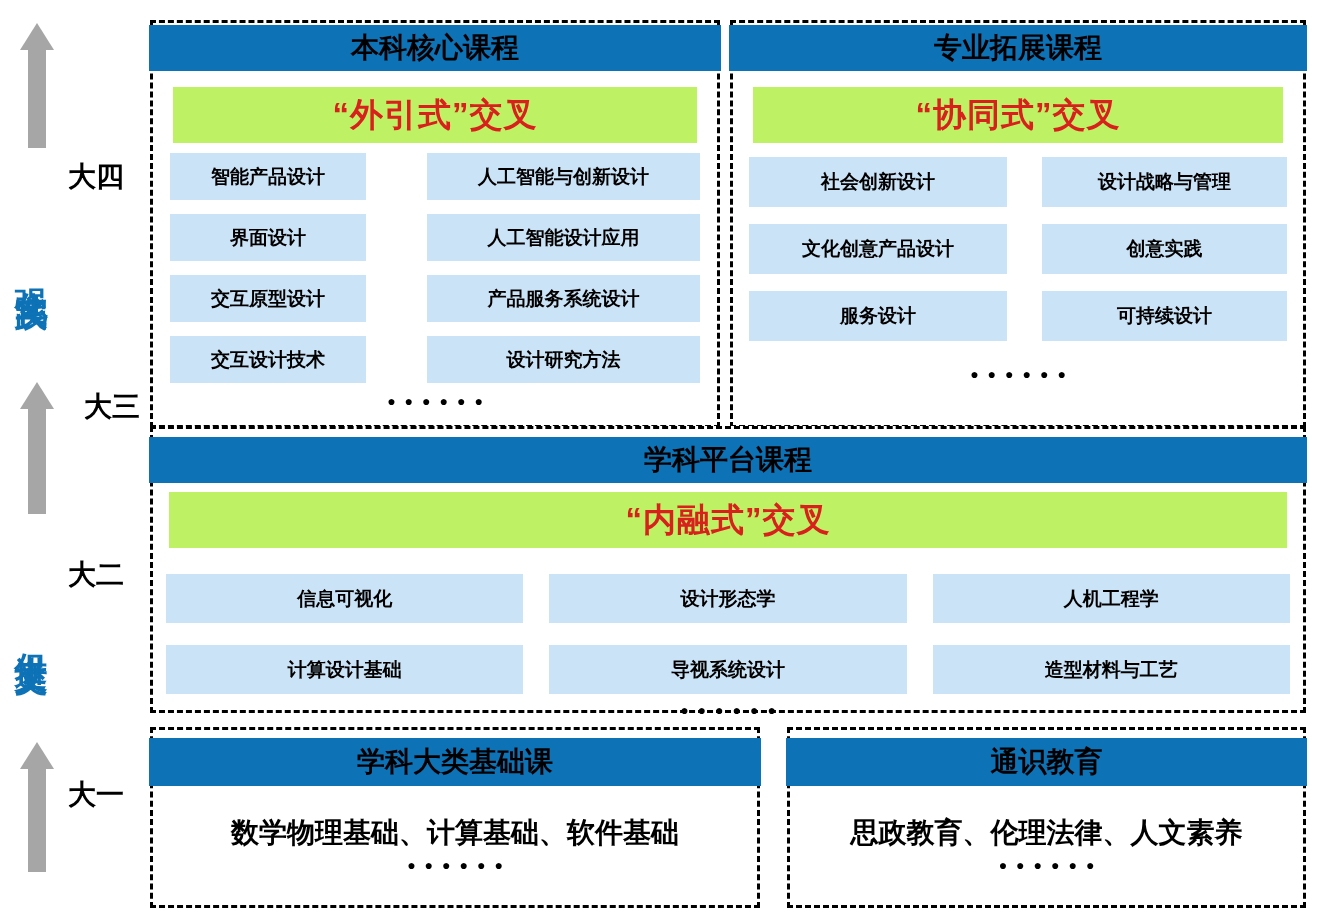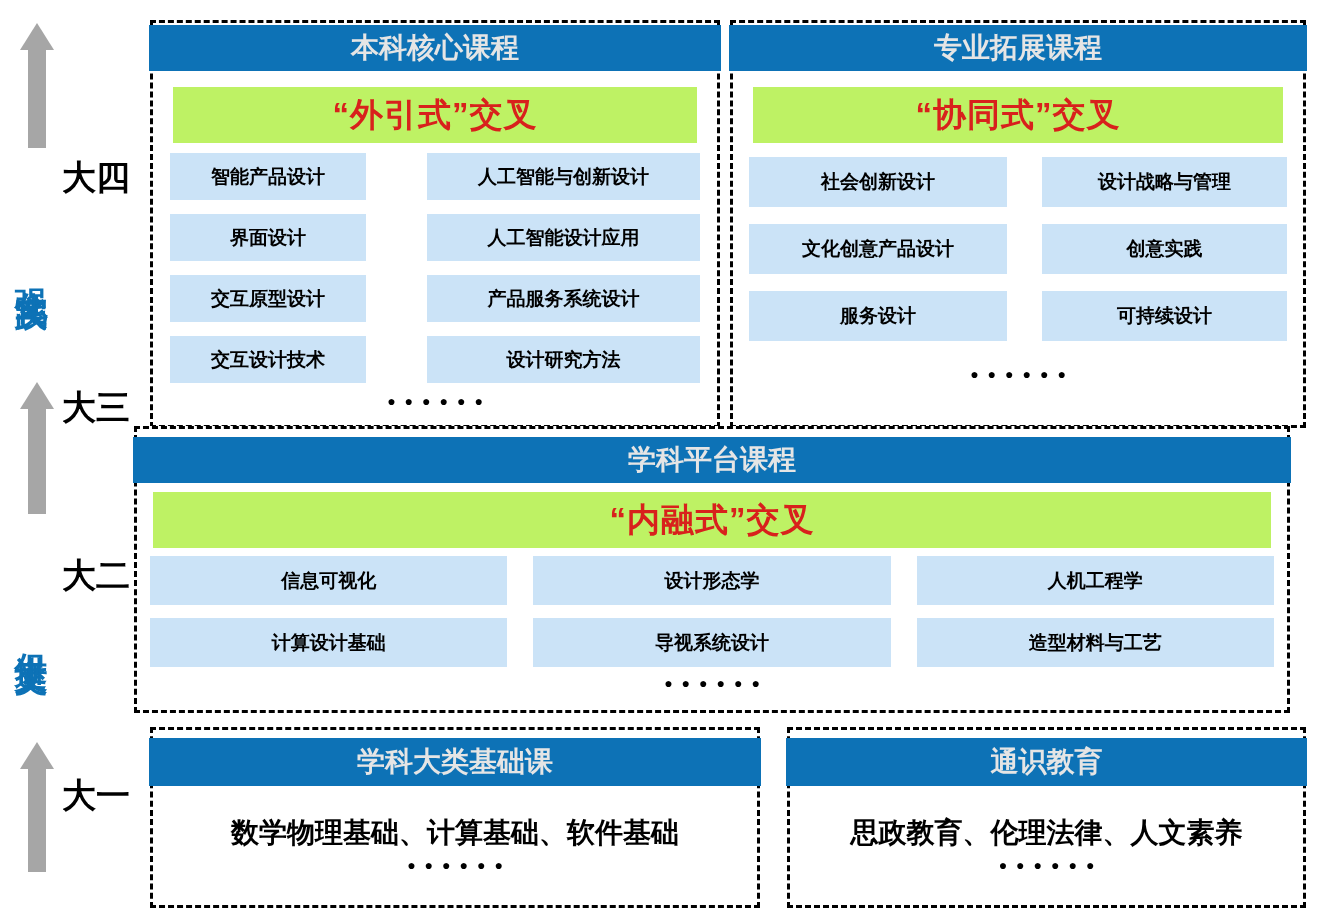--- a/index.html
+++ b/index.html
@@ -9,55 +9,55 @@
   }
 
   
   .arrow{position:absolute;width:44px;display:flex;flex-direction:column;align-items:center;}
   .arrow-head{width:0;height:0;border-left:17px solid transparent;border-right:17px solid transparent;border-bottom:27px solid #a6a6a6;}
   .arrow-shaft{width:18px;flex:1;background:#a6a6a6;}
   #arrow-1{left:15px;top:23px;height:125px;}
   #arrow-2{left:15px;top:382px;height:132px;}
   #arrow-3{left:15px;top:742px;height:130px;}
 
-  .year-label{position:absolute;left:52px;width:88px;text-align:center;font-size:34px;line-height:38px;}
-  #year-4{top:158px;} #year-3{top:388px;} #year-2{top:556px;} #year-1{top:776px;}
+  .year-label{position:absolute;left:52px;width:88px;text-align:center;font-size:28px;line-height:38px;}
+  #year-4{top:158px;} #year-3{top:388px;text-align:right;} #year-2{top:556px;} #year-1{top:776px;}
 
   .stage-label{
     position:absolute;left:6px;width:42px;color:#0d72b6;font-size:33px;line-height:1;
     writing-mode:vertical-rl;text-orientation:upright;letter-spacing:3px;text-align:center;
   }
   #stage-top{top:193px;height:150px;}
   #stage-bottom{top:558px;height:150px;}
 
   
   .box{position:absolute;border:3px dashed #000;box-sizing:border-box;background:#fff;}
   #box-core{left:150px;top:20px;width:570px;height:408px;}
   #box-expansion{left:730px;top:20px;width:576px;height:408px;}
-  #box-platform{left:134px;top:426px;width:1156px;height:287px;}
+  #box-platform{left:150px;top:426px;width:1156px;height:287px;}
   #box-foundation{left:150px;top:727px;width:610px;height:181px;}
   #box-general{left:787px;top:727px;width:519px;height:181px;}
 
   .box-header{
-    margin:2px -4px 0 -4px;height:46px;background:#0d72b6;color:#e5e5e5;
+    margin:2px -4px 0 -4px;height:46px;background:#0d72b6;color:#000000;
     display:flex;align-items:center;justify-content:center;font-size:28px;
   }
   #box-platform .box-header{margin-top:8px;}
   #box-foundation .box-header,#box-general .box-header{margin-top:8px;height:48px;}
 
   .banner{
     margin:16px 20px 0 20px;height:56px;background:#bef264;color:#d8211c;
     display:flex;align-items:center;justify-content:center;font-size:33px;letter-spacing:1px;
   }
   #box-platform .banner{margin:9px 16px 4px 16px;}
 
   .chip-col{display:flex;flex-direction:column;}
   #box-core .chip-col{margin-top:10px;gap:14px;}
   #box-expansion .chip-col{margin-top:14px;gap:17px;}
-  #box-platform .chip-col{margin-top:8px;gap:13px;}
+  #box-platform .chip-col{margin-top:26px;gap:22px;}
 
   .chip-row{display:flex;justify-content:space-between;align-items:stretch;}
   #box-core .chip-row{padding:0 17px;}
   #box-expansion .chip-row{padding:0 16px;}
   #box-platform .chip-row{padding:0 13px;}
 
   .chip{
     background:#cbe3f7;display:flex;align-items:center;justify-content:center;
     font-size:19px;height:47px;
   }

